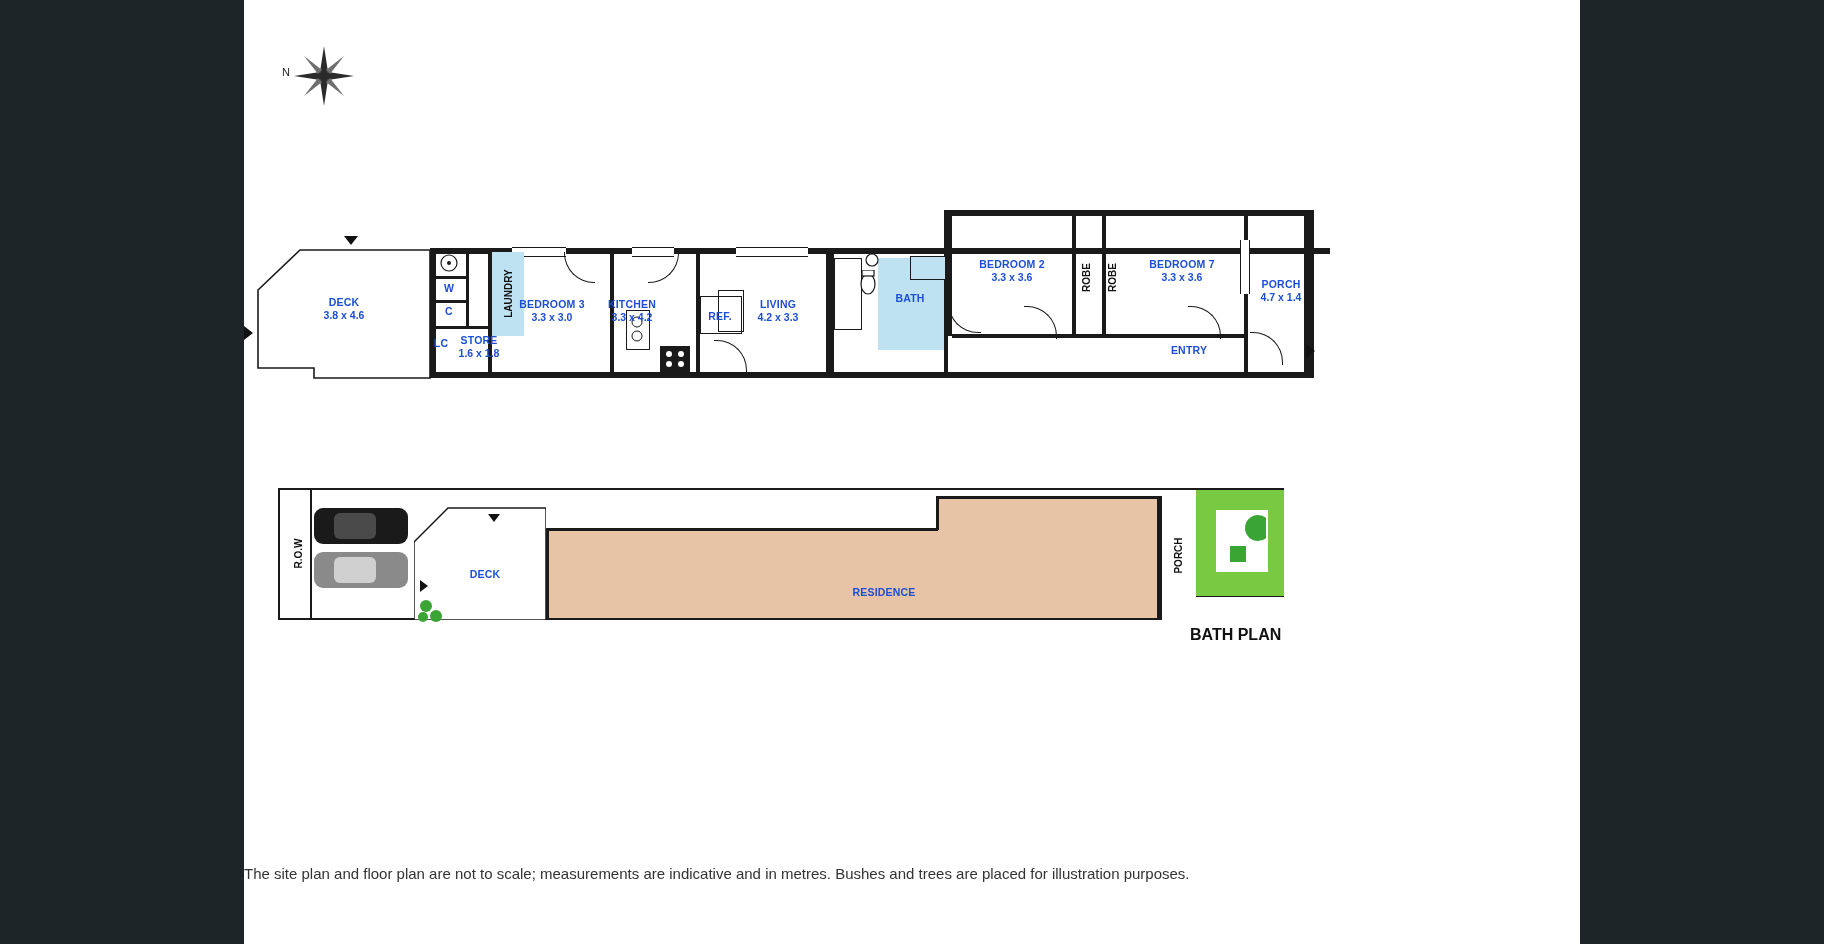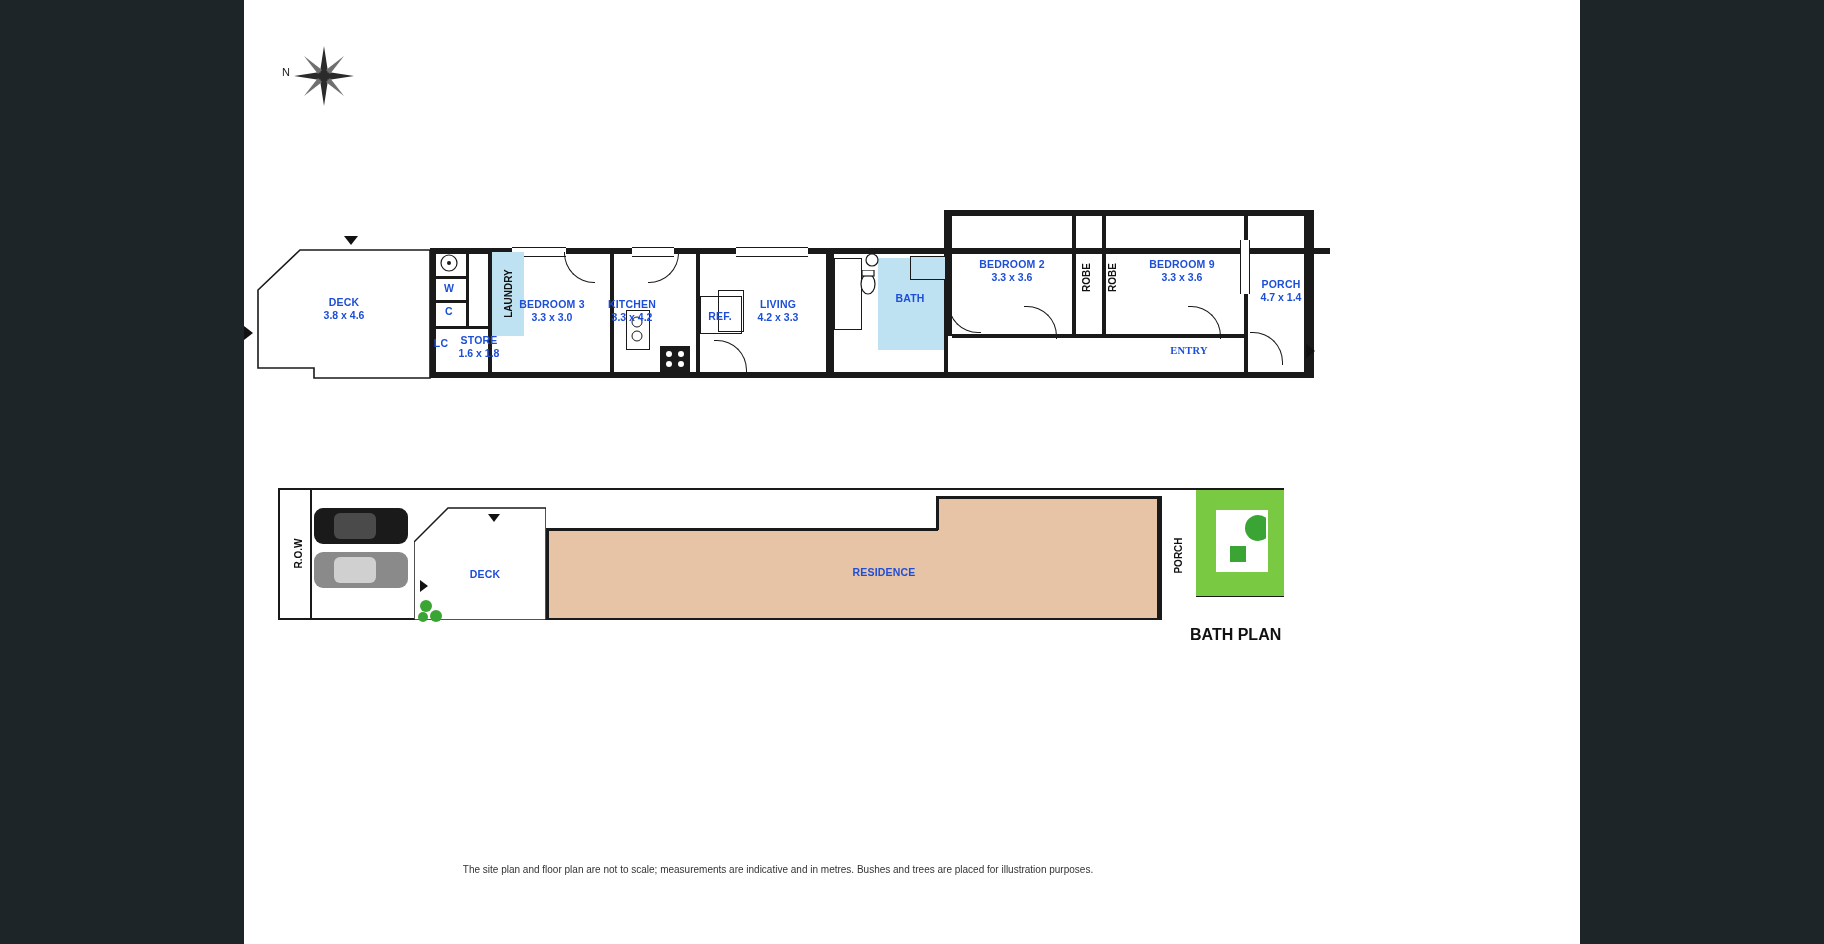--- a/index.html
+++ b/index.html
@@ -38,21 +38,21 @@
   
   .siteplan-label{position:absolute;left:1390px;top:724px;font-size:16px;font-weight:bold;color:#111;}
   .residence-fill{position:absolute;background:#e7c4a5;}
   .grass{position:absolute;background:#7ac943;}
   .siteline{position:absolute;background:#1a1a1a;}
   .sitewhite{position:absolute;background:#ffffff;}
   .car{position:absolute;border-radius:9px;}
   .shrub{position:absolute;border-radius:50%;background:#3aa534;}
 
   
-  .footer{position:absolute;left:244px;top:862px;width:1068px;text-align:center;color:#333;font-size:10px;line-height:1.55;}
+  .footer{position:absolute;left:244px;top:862px;width:1068px;text-align:left;color:#333;font-size:15px;line-height:1.55;}
 
   .tri{position:absolute;width:0;height:0;}
 </style>
 </head>
 <body>
 
 <div id="page">
   <div id="sheet">
 
     <div class="compass" style="left:48px;top:44px;">
@@ -180,39 +180,39 @@
         <span class="nm">LIVING</span>
         <span class="dim">4.2 x 3.3</span>
       </div>
 
       <div class="lbl" style="left:706px;top:258px;width:124px;">
         <span class="nm">BEDROOM 2</span>
         <span class="dim">3.3 x 3.6</span>
       </div>
 
       <div class="lbl" style="left:876px;top:258px;width:124px;">
-        <span class="nm">BEDROOM 9</span>
+        <span class="nm">BEDROOM 7</span>
         <span class="dim">3.3 x 3.6</span>
       </div>
 
       <div class="lbl" style="left:1002px;top:278px;width:70px;">
         <span class="nm">PORCH</span>
         <span class="dim">4.7 x 1.4</span>
       </div>
 
       <div class="lbl" style="left:190px;top:334px;width:90px;">
         <span class="nm">STORE</span>
         <span class="dim">1.6 x 1.8</span>
       </div>
 
       <div class="lbl" style="left:626px;top:292px;width:80px;">
         <span class="nm">BATH</span>
       </div>
 
-      <div class="lbl" style="left:900px;top:344px;width:90px;font-family:Liberation Serif, serif;">
+      <div class="lbl" style="left:900px;top:344px;width:90px;">
         <span class="nm">ENTRY</span>
       </div>
 
       <div class="vlabel" style="left:228px;top:288px;width:72px;text-align:center;">
         <span>LAUNDRY</span>
       </div>
 
       <div class="vlabel" style="left:812px;top:272px;width:60px;text-align:center;">
         <span>ROBE</span>
       </div>
@@ -260,21 +260,21 @@
         <span class="nm">DECK</span>
       </div>
 
       <div class="residence-fill" style="left:302px;top:530px;width:390px;height:88px;"></div>
       <div class="residence-fill" style="left:692px;top:498px;width:222px;height:120px;"></div>
       <div class="siteline" style="left:302px;top:528px;width:392px;height:3px;"></div>
       <div class="siteline" style="left:692px;top:496px;width:224px;height:3px;"></div>
       <div class="siteline" style="left:692px;top:496px;width:3px;height:34px;"></div>
       <div class="siteline" style="left:302px;top:528px;width:3px;height:92px;"></div>
       <div class="siteline" style="left:913px;top:496px;width:3px;height:124px;"></div>
-      <div class="lbl" style="left:540px;top:566px;width:200px;font-size:12.5px;">
+      <div class="lbl" style="left:540px;top:586px;width:200px;font-size:12.5px;">
         <span class="nm">RESIDENCE</span>
       </div>
 
       <div class="sitewhite" style="left:916px;top:496px;width:36px;height:124px;border-left:2px solid #1a1a1a;border-right:2px solid #1a1a1a;"></div>
       <div class="vlabel" style="left:902px;top:550px;width:64px;text-align:center;font-size:10px;">
         <span>PORCH</span>
       </div>
 
       <div class="grass" style="left:952px;top:490px;width:88px;height:128px;"></div>
       <div class="sitewhite" style="left:972px;top:510px;width:52px;height:62px;"></div>

